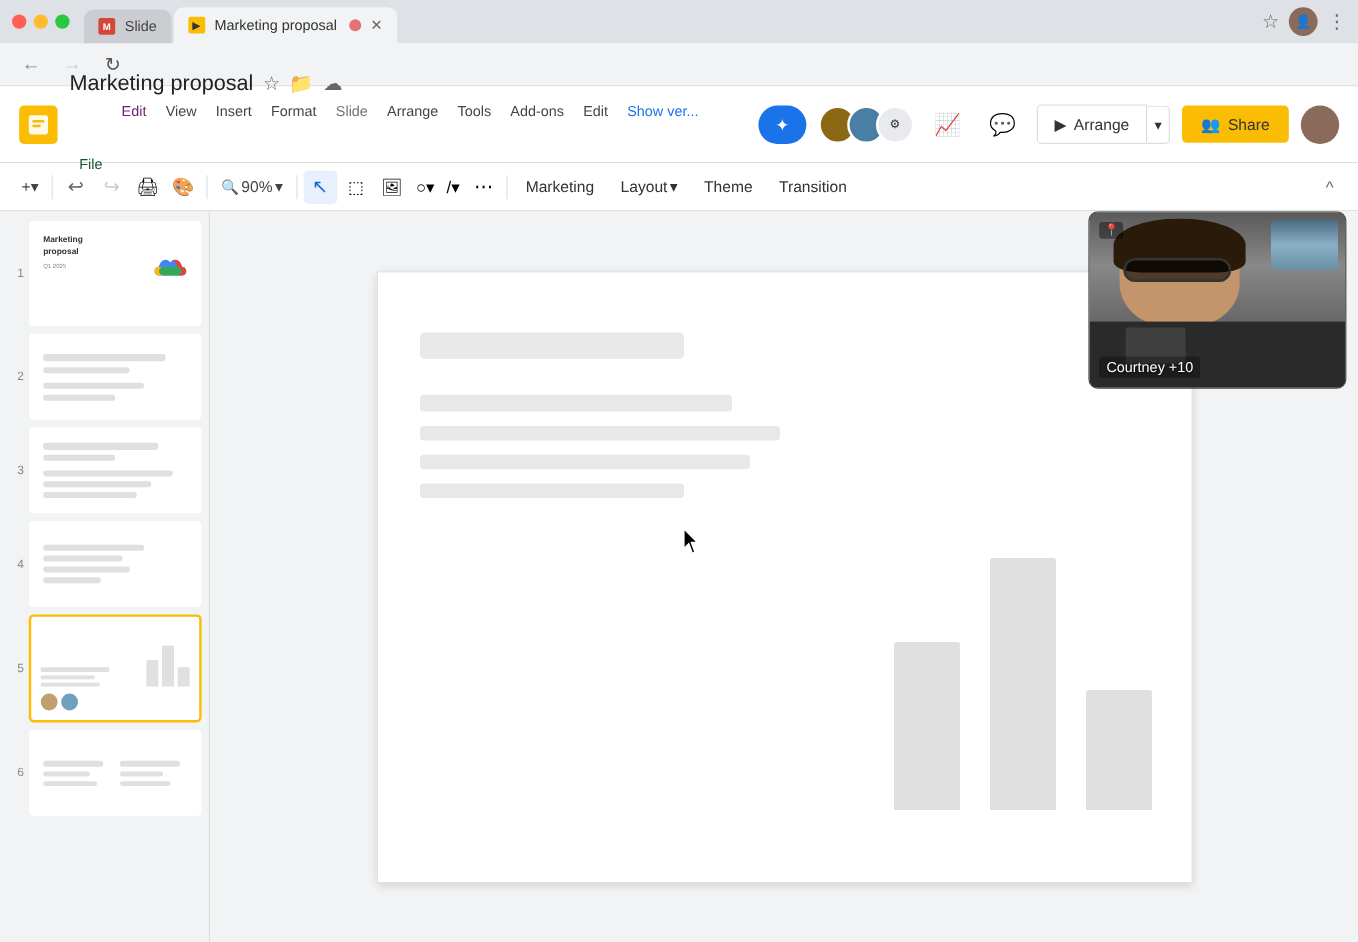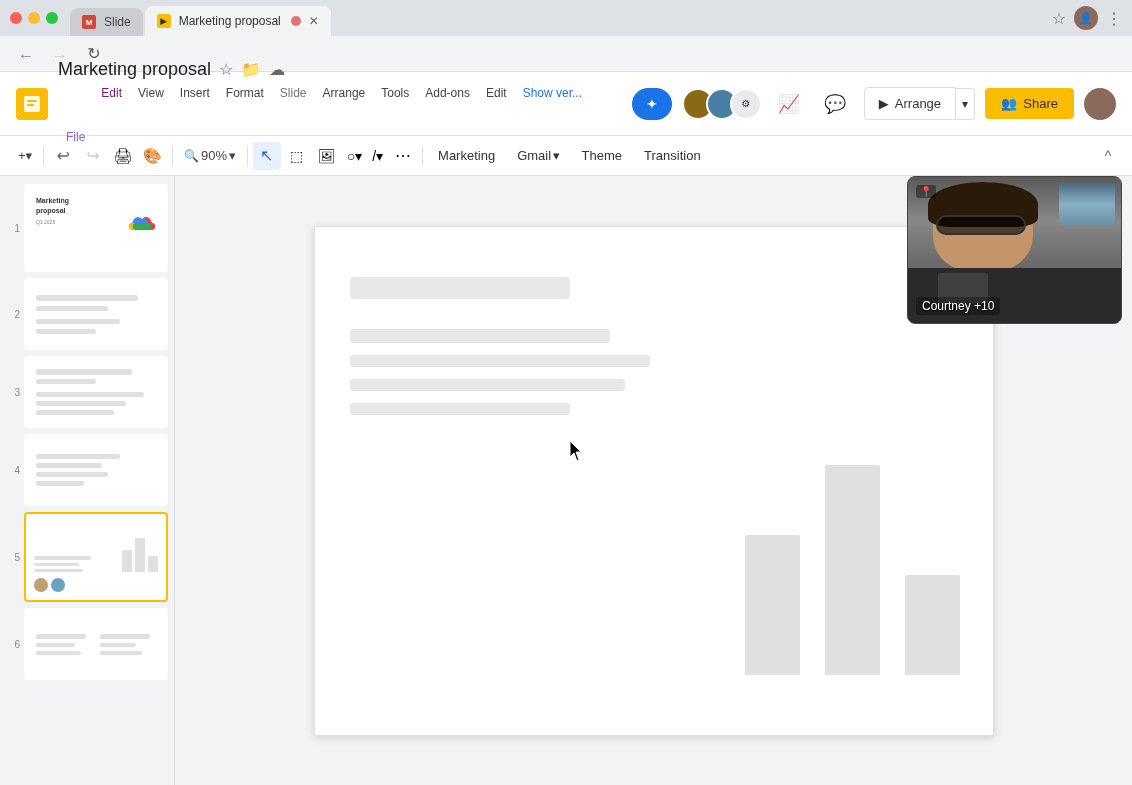--- a/index.html
+++ b/index.html
@@ -52,21 +52,21 @@
     </svg>
   </div>
   <div style="display:flex;flex-direction:column;gap:2px;">
     <div style="display:flex;align-items:center;gap:8px;">
       <span style="font-size:18px;color:#202124;">Marketing proposal</span>
       <span style="color:#666;font-size:16px;">☆</span>
       <span style="color:#666;font-size:16px;">📁</span>
       <span style="color:#666;font-size:16px;">☁</span>
     </div>
     <div style="display:flex;gap:0;">
-      <button style="height:22px;padding:0 8px;border:none;background:transparent;cursor:pointer;border-radius:4px;font-size:12px;color:#8b5cf6;margin-top:44px;">File</button>
+      <button style="height:22px;padding:0 8px;border:none;background:transparent;cursor:pointer;border-radius:4px;font-size:12px;color:#14532d;margin-top:44px;">File</button>
       <button style="height:22px;padding:0 8px;border:none;background:transparent;cursor:pointer;border-radius:4px;font-size:12px;color:#701a75;">Edit</button>
       <button style="height:22px;padding:0 8px;border:none;background:transparent;cursor:pointer;border-radius:4px;font-size:12px;color:#444;">View</button>
       <button style="height:22px;padding:0 8px;border:none;background:transparent;cursor:pointer;border-radius:4px;font-size:12px;color:#444;">Insert</button>
       <button style="height:22px;padding:0 8px;border:none;background:transparent;cursor:pointer;border-radius:4px;font-size:12px;color:#444;">Format</button>
       <button style="height:22px;padding:0 8px;border:none;background:transparent;cursor:pointer;border-radius:4px;font-size:12px;color:#737373;text-align:center;">Slide</button>
       <button style="height:22px;padding:0 8px;border:none;background:transparent;cursor:pointer;border-radius:4px;font-size:12px;color:#444;">Arrange</button>
       <button style="height:22px;padding:0 8px;border:none;background:transparent;cursor:pointer;border-radius:4px;font-size:12px;color:#444;">Tools</button>
       <button style="height:22px;padding:0 8px;border:none;background:transparent;cursor:pointer;border-radius:4px;font-size:12px;color:#444;">Add-ons</button>
       <button style="height:22px;padding:0 8px;border:none;background:transparent;cursor:pointer;border-radius:4px;font-size:12px;color:#444;">Edit</button>
       <button style="height:22px;padding:0 8px;border:none;background:transparent;cursor:pointer;border-radius:4px;font-size:12px;color:#1a73e8;">Show ver...</button>
@@ -122,21 +122,21 @@
   <button style="height:28px;width:28px;border:none;background:transparent;cursor:pointer;border-radius:4px;font-size:14px;">⬚</button>
   <button style="height:28px;width:28px;border:none;background:transparent;cursor:pointer;border-radius:4px;font-size:14px;">🖼</button>
   <button style="height:28px;padding:0 4px;border:none;background:transparent;cursor:pointer;border-radius:4px;font-size:14px;display:flex;align-items:center;">○▾</button>
   <button style="height:28px;padding:0 4px;border:none;background:transparent;cursor:pointer;border-radius:4px;font-size:14px;display:flex;align-items:center;">/▾</button>
   <button style="height:28px;width:28px;border:none;background:transparent;cursor:pointer;border-radius:4px;font-size:16px;">⋯</button>
   <div style="width:1px;height:20px;background:#e0e0e0;margin:0 3px;"></div>
   <button style="height:28px;padding:0 10px;border:none;background:transparent;cursor:pointer;border-radius:4px;font-size:13px;color:#333;">
     <span>Marketing</span>
   </button>
   <button style="height:28px;padding:0 10px;border:none;background:transparent;cursor:pointer;border-radius:4px;font-size:13px;color:#333;display:flex;align-items:center;gap:2px;">
-    <span>Gmail</span>
+    <span>Layout</span>
     <span>▾</span>
   </button>
   <button style="height:28px;padding:0 10px;border:none;background:transparent;cursor:pointer;border-radius:4px;font-size:13px;color:#333;">
     <span>Theme</span>
   </button>
   <button style="height:28px;padding:0 10px;border:none;background:transparent;cursor:pointer;border-radius:4px;font-size:13px;color:#333;">
     <span>Transition</span>
   </button>
   <div style="margin-left:auto;">
     <button style="width:24px;height:24px;border-radius:50%;border:none;background:transparent;cursor:pointer;font-size:14px;color:#666;">^</button>

